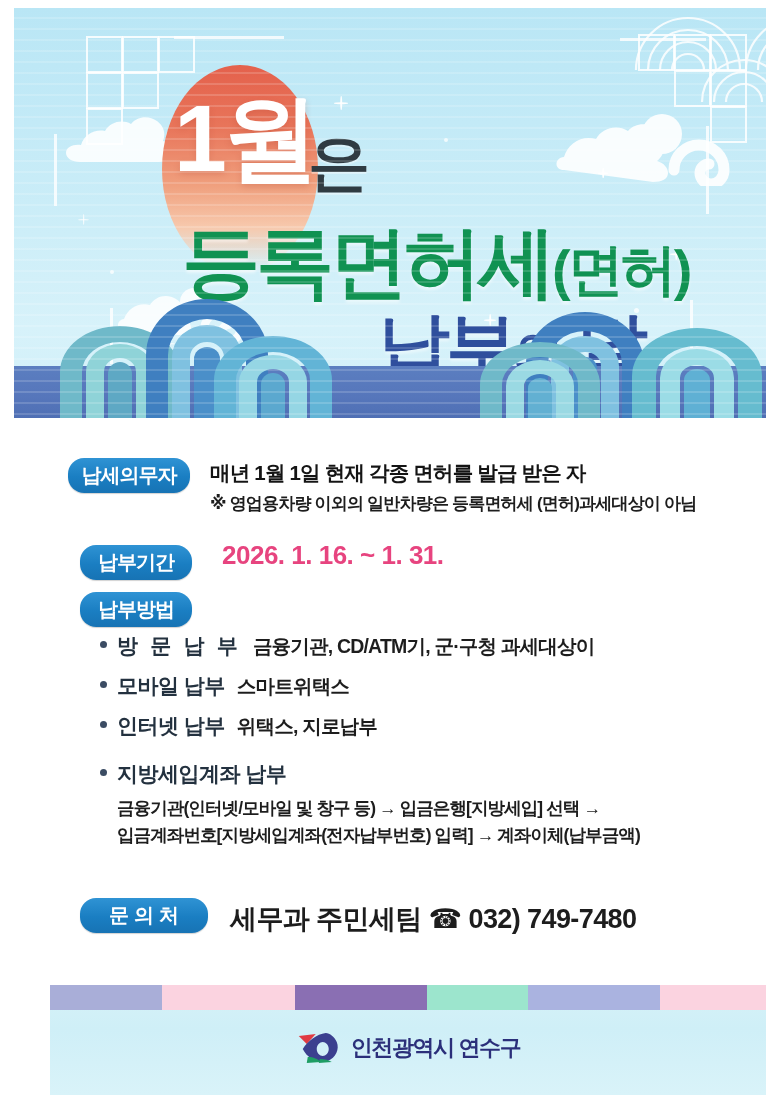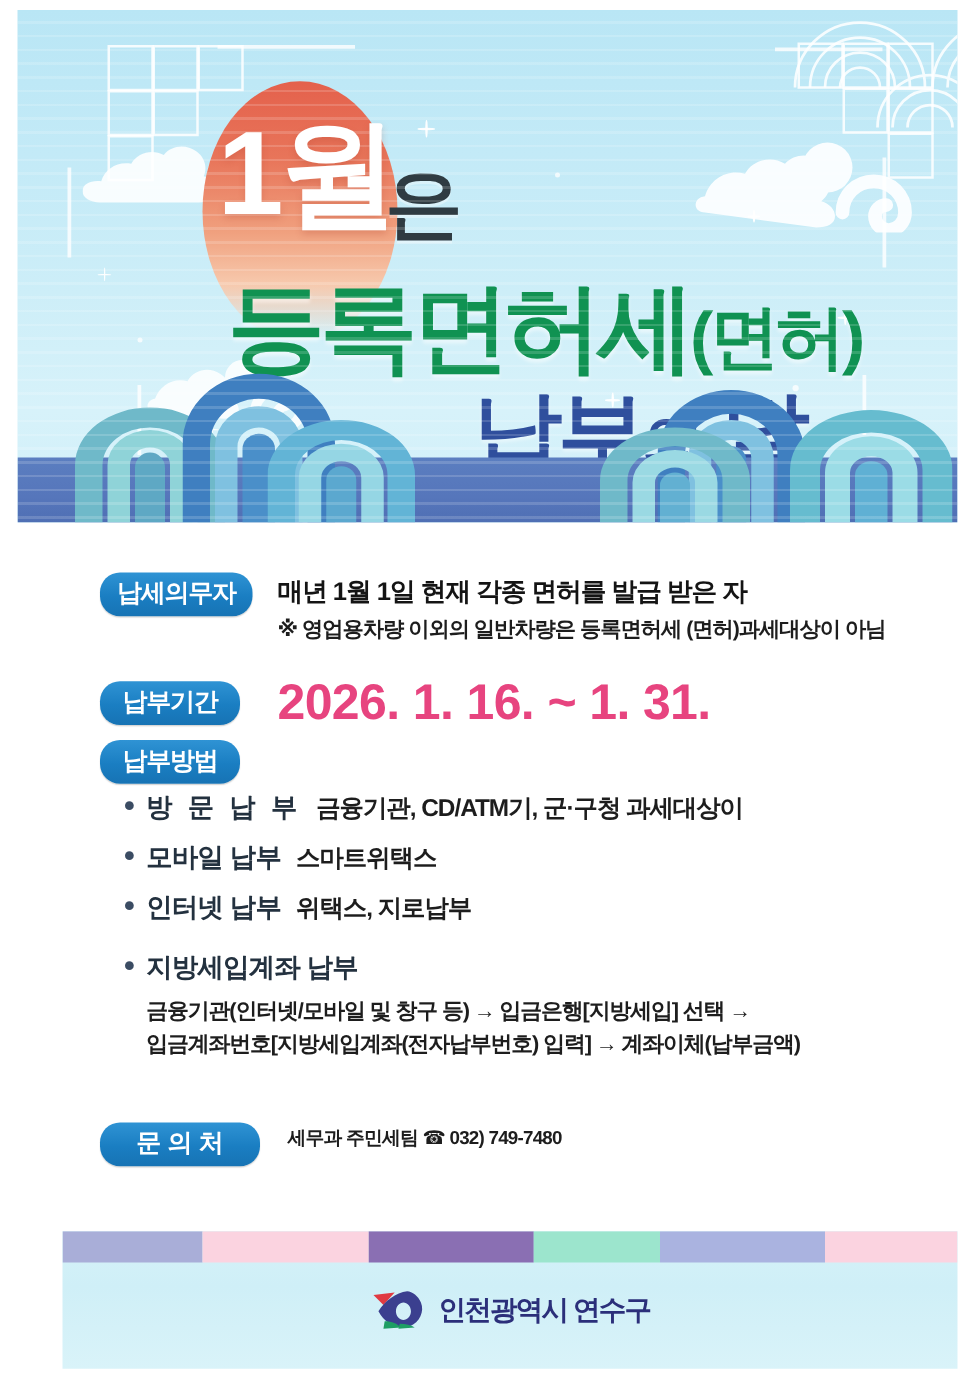--- a/index.html
+++ b/index.html
@@ -128,37 +128,37 @@
     vertical-align:middle;
     font-size:20px;
     padding:7px 0 8px 0;
     letter-spacing:-1px;
   }
   .badge.w1{width:122px;}
   .badge.w2{width:112px;}
   .badge.w4{width:128px; letter-spacing:5px; text-indent:5px;}
 
   
-  .blk-taxpayer{position:absolute; left:80px; top:18px;}
+  .blk-taxpayer{position:absolute; left:68px; top:18px;}
   .blk-taxpayer .main{
     position:absolute; left:142px; top:1px;
     font-size:20.5px; font-weight:800; color:#141414; white-space:nowrap;
     letter-spacing:-0.8px;
   }
   .blk-taxpayer .note{
     position:absolute; left:142px; top:34px;
     font-size:17px; font-weight:600; color:#1d1d1d; white-space:nowrap;
     letter-spacing:-0.8px;
   }
 
   
   .blk-period{position:absolute; left:80px; top:105px;}
   .blk-period .date{
     position:absolute; left:142px; top:-5px;
-    font-size:40px; font-weight:900; color:#e7447f;
+    font-size:26px; font-weight:900; color:#e7447f;
     white-space:nowrap; letter-spacing:-0.5px;
   }
 
   
   .blk-method{position:absolute; left:80px; top:152px;}
   .mlist{position:absolute; left:20px; top:40px; width:640px;}
   .mitem{position:relative; margin-bottom:12px; white-space:nowrap;}
   .mitem .bullet{
     display:inline-block;width:7px;height:7px;border-radius:50%;
     background:#3b4c63;vertical-align:middle;margin-right:10px;margin-bottom:4px;
@@ -178,21 +178,21 @@
   .acct .sub{
     margin-left:17px; margin-top:7px;
     font-size:17.5px; font-weight:600; color:#1d1d1d;
     letter-spacing:-0.9px; line-height:1.55; white-space:nowrap;
   }
 
   
   .blk-contact{position:absolute; left:80px; top:458px;}
   .blk-contact .val{
     position:absolute; left:150px; top:3px;
-    font-size:15px; font-weight:800; color:#1d1d1d; white-space:nowrap;
+    font-size:27px; font-weight:800; color:#1d1d1d; white-space:nowrap;
     letter-spacing:-0.6px;
   }
 
   
   .footer{
     position:absolute; left:14px; right:14px; bottom:8px; height:110px;
     background:linear-gradient(180deg,#d6f2f8 0%,#cfeff7 40%,#d9f3f9 100%);
     overflow:hidden;
     margin-left:36px;
   }

